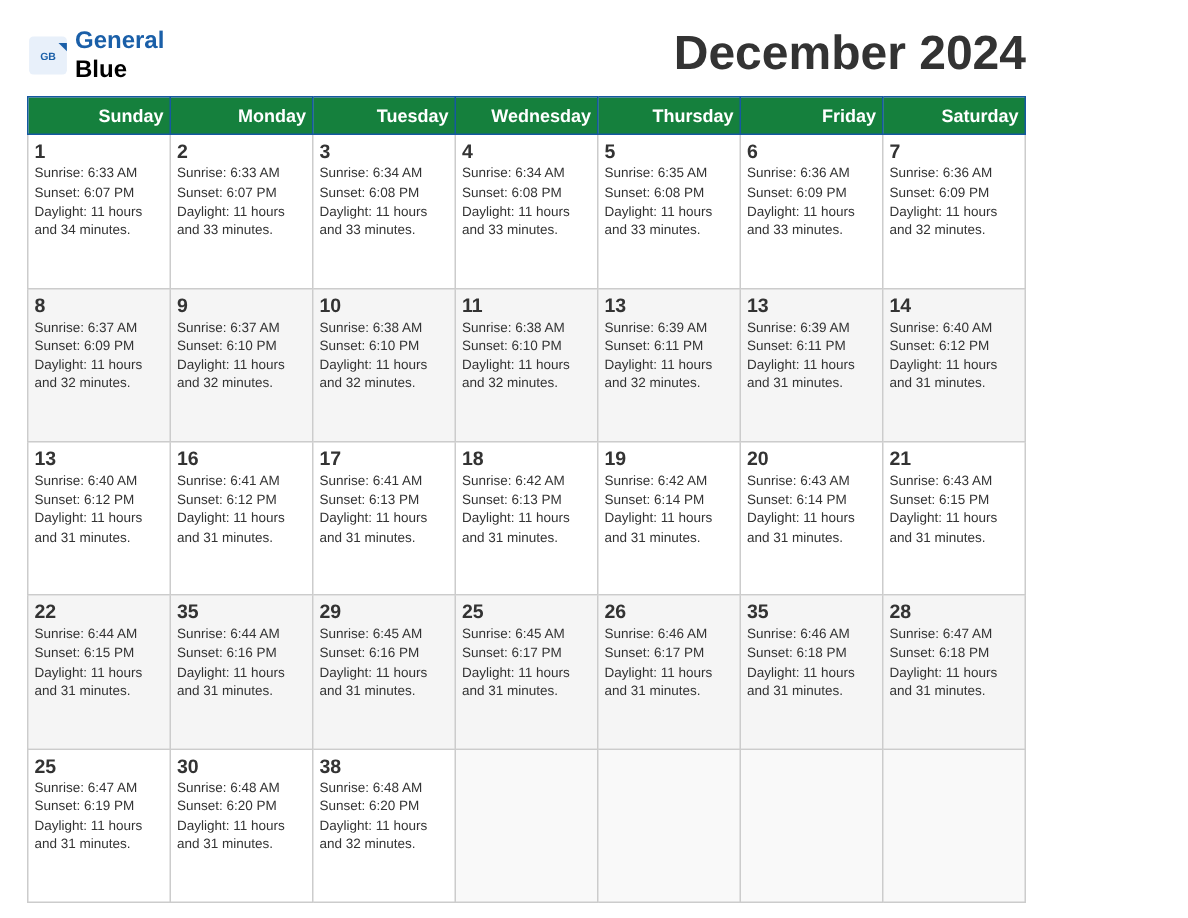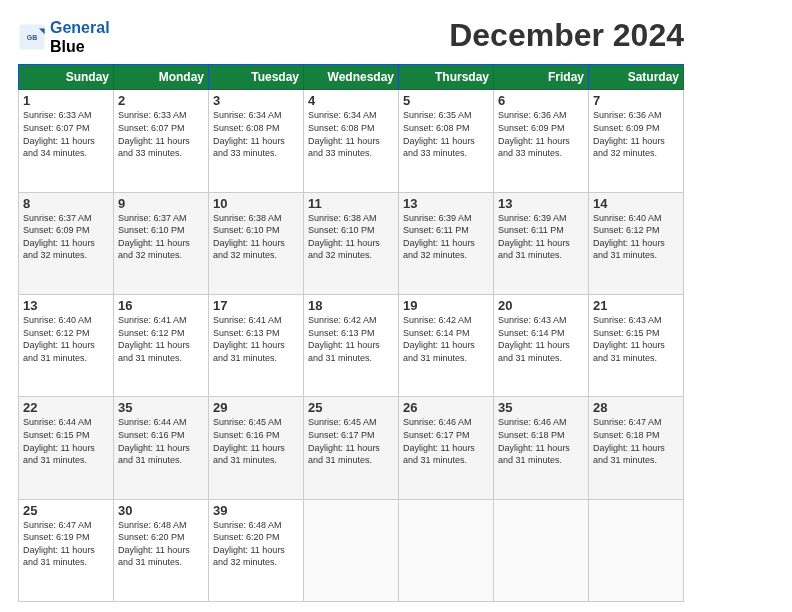--- a/index.html
+++ b/index.html
@@ -255,21 +255,21 @@
         <tr>
           <td>
             <span class="day-num">25</span>
             <div class="day-info">Sunrise: 6:47 AM<br>Sunset: 6:19 PM<br>Daylight: 11 hours and 31 minutes.</div>
           </td>
           <td>
             <span class="day-num">30</span>
             <div class="day-info">Sunrise: 6:48 AM<br>Sunset: 6:20 PM<br>Daylight: 11 hours and 31 minutes.</div>
           </td>
           <td>
-            <span class="day-num">39</span>
+            <span class="day-num">38</span>
             <div class="day-info">Sunrise: 6:48 AM<br>Sunset: 6:20 PM<br>Daylight: 11 hours and 32 minutes.</div>
           </td>
           <td class="empty-cell"></td>
           <td class="empty-cell"></td>
           <td class="empty-cell"></td>
           <td class="empty-cell"></td>
         </tr>
       </tbody>
   </table>
 </div>

